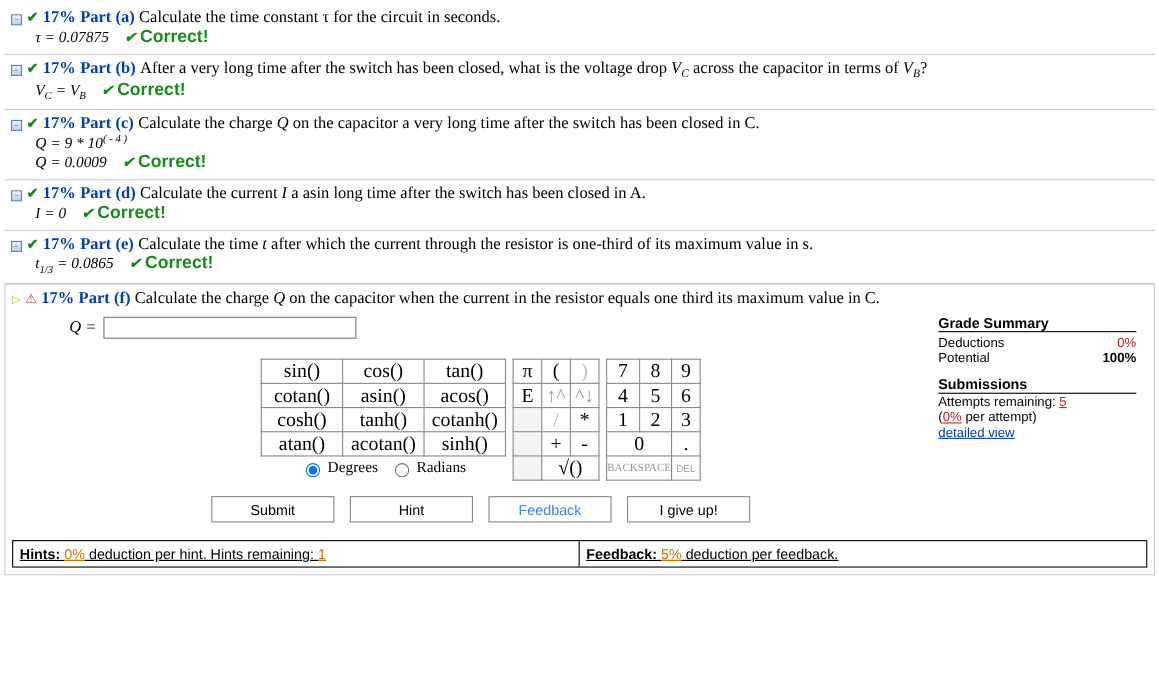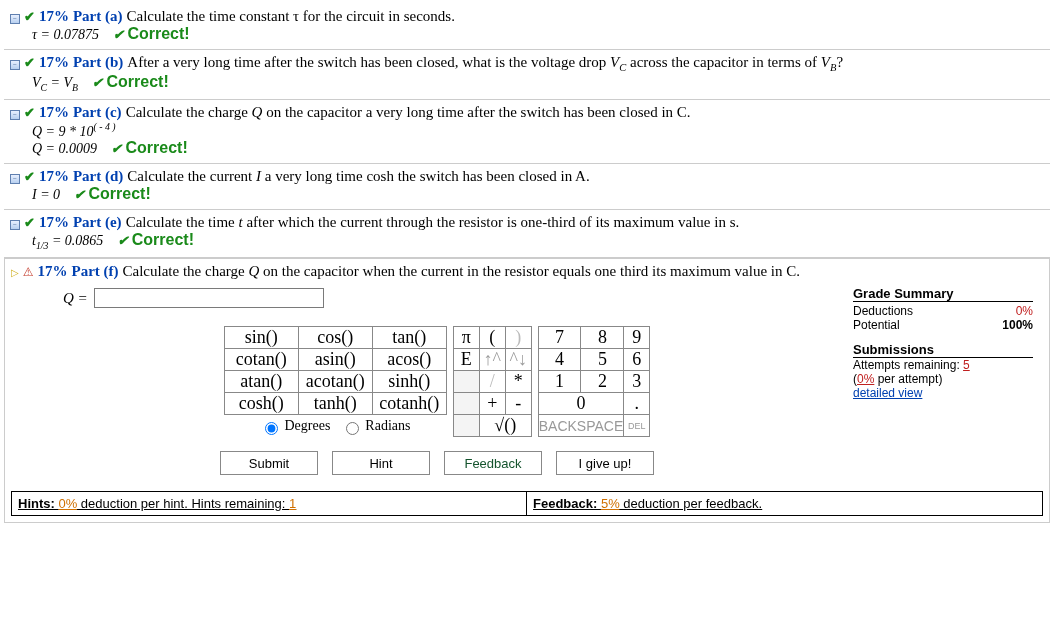--- a/index.html
+++ b/index.html
@@ -134,27 +134,27 @@
 
   .action-row {
     display: flex;
     justify-content: center;
     gap: 14px;
     margin-top: 14px;
     font-family: Arial,sans-serif;
     font-size: 13px;
   }
   .action-row button {
-    width: 98px;
+    width: 112px;
     height: 24px;
     border: 1px solid #888;
     background: #fff;
     font-size: 13px;
   }
-  .action-row button.disabled { color: #14532d; }
+  .action-row button.disabled { color: #3b82f6; }
 
   .gs-head {
     font-weight: bold;
     font-size: 13px;
     border-bottom: 1px solid #000;
     margin-bottom: 2px;
   }
   .gs-row { display: flex; justify-content: space-between; }
   .red { color: #c02020; }
   .sub-head {
@@ -239,21 +239,21 @@
   </div>
 </div>
 
 <div class="part-block">
   <div class="part-header">
     <span class="icon expand-icon">−</span>
     <span class="icon check">✔</span>
     <span class="pct">17%</span>
     <span class="pct">Part (d)</span>
     <span class="qtext">
-      <span>Calculate the current </span><span class="ital">I</span><span> a very long time cosh the switch has been closed in A.</span>
+      <span>Calculate the current </span><span class="ital">I</span><span> a asin long time after the switch has been closed in A.</span>
     </span>
   </div>
   <div class="answer-line">
     <span>I = 0</span>&nbsp;&nbsp;&nbsp;
     <span class="check">✔</span>
     <span class="correct">Correct!</span>
   </div>
 </div>
 
 <div class="part-block">
@@ -301,28 +301,28 @@
               <td>sin()</td>
               <td>cos()</td>
               <td>tan()</td>
             </tr>
             <tr>
               <td>cotan()</td>
               <td>asin()</td>
               <td>acos()</td>
             </tr>
             <tr>
+              <td>cosh()</td>
+              <td>tanh()</td>
+              <td>cotanh()</td>
+            </tr>
+            <tr>
               <td>atan()</td>
               <td>acotan()</td>
               <td>sinh()</td>
-            </tr>
-            <tr>
-              <td>cosh()</td>
-              <td>tanh()</td>
-              <td>cotanh()</td>
             </tr>
           </tbody>
               </table>
           <div class="degrad">
             <label><input type="radio" name="ang" checked="" style=""> <span>Degrees</span></label>
             &nbsp;
             <label><input type="radio" name="ang" style=""> <span>Radians</span></label>
           </div>
         </div>
 
@@ -370,21 +370,21 @@
           <tr>
             <td>1</td>
             <td>2</td>
             <td>3</td>
           </tr>
           <tr>
             <td colspan="2">0</td>
             <td>.</td>
           </tr>
           <tr>
-            <td colspan="2" style="font-size:14px;color:#999;font-family:Liberation Sans, sans-serif">BACKSPACE</td>
+            <td colspan="2" style="font-size:10px;color:#999;font-family:Liberation Serif, serif">BACKSPACE</td>
             <td style="font-size:9px;color:#999;font-family:Arial">DEL</td>
           </tr>
         </tbody>
             </table>
 
       </div>
       </div>
 
       <div class="action-row">
         <button>Submit</button>

